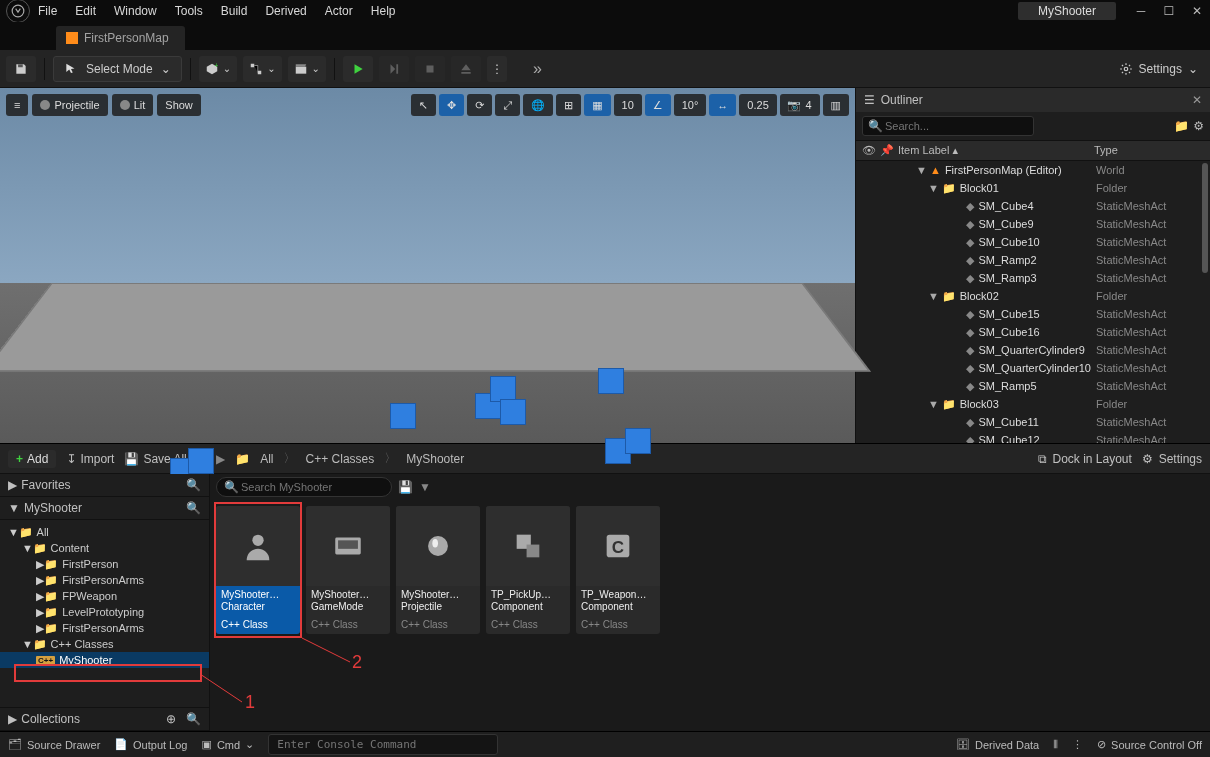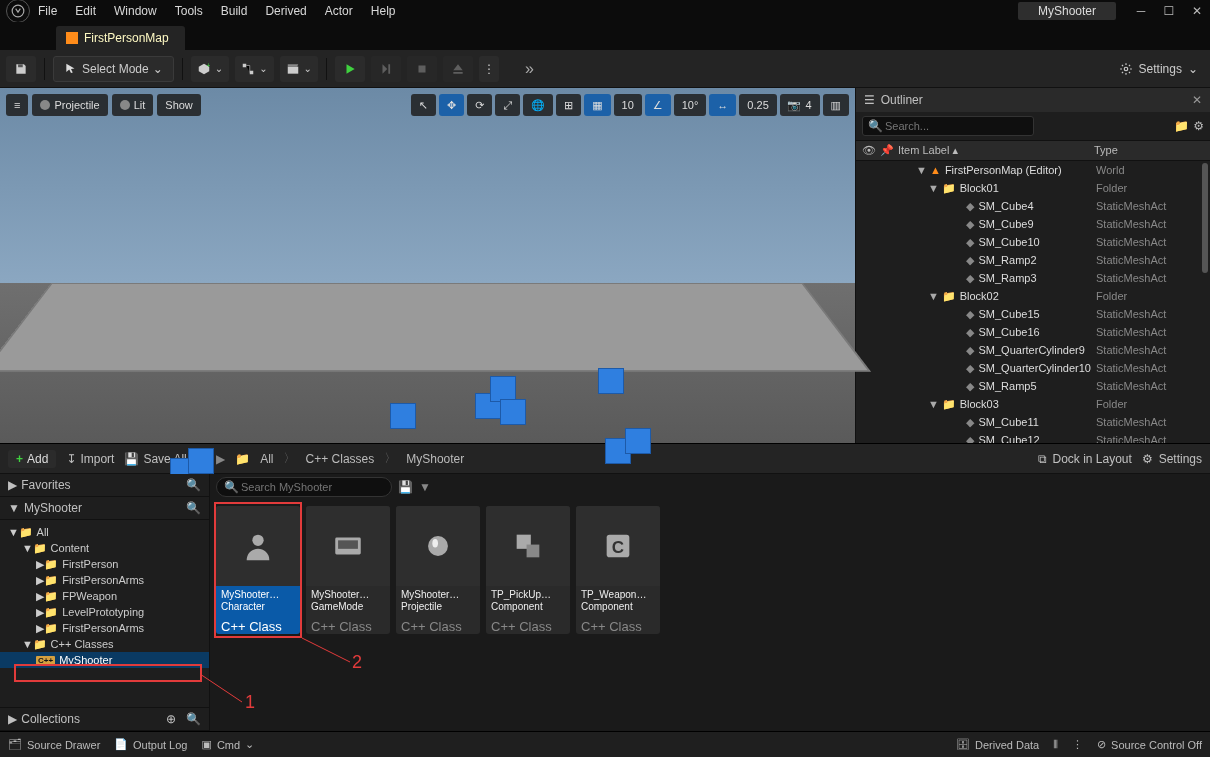--- a/index.html
+++ b/index.html
@@ -11,27 +11,27 @@
 .titlebar .logo { width: 24px; height: 24px; border-radius: 50%; border:1px solid #555; display:flex; align-items:center; justify-content:center; margin-right:8px;}
 .titlebar .menus { display: flex; gap: 18px; font-size: 12px; color:#d8d8d8;}
 .titlebar .menus span { cursor: pointer; }
 .titlebar .spacer { flex: 1; }
 .titlebar .project-btn { background: #2e2e2e; padding: 2px 20px; border-radius: 2px; color:#ddd; font-size:12px; }
 .titlebar .win-controls { display: flex; gap: 14px; margin-left: 18px; color:#bbb;}
 .titlebar .win-controls span { width:14px; text-align:center; cursor:pointer; }
 
 
 .tabrow { height: 28px; background: #0c0c0c; display: flex; align-items: flex-end; padding-left: 56px; }
-.tab { background: #242424; padding: 5px 16px 5px 10px; font-size: 12px; color: #fef9c3; border-top-left-radius: 3px; border-top-right-radius: 3px; display:flex; align-items:center; gap:6px;margin-top:41px;}
+.tab { background: #242424; padding: 5px 16px 5px 10px; font-size: 12px; color: #a3a3a3; border-top-left-radius: 3px; border-top-right-radius: 3px; display:flex; align-items:center; gap:6px;margin-top:41px;}
 .tab .lvl-icon { width:12px; height:12px; background:#ff8c1a; }
 
 
 .toolbar { height: 38px; background: #242424; display: flex; align-items: center; padding: 0 6px; gap: 6px; border-bottom:1px solid #111;}
 .tb-btn { height: 26px; min-width: 30px; border-radius: 3px; display: flex; align-items: center; justify-content: center; padding: 0 6px; gap: 4px; cursor:pointer; background:#2b2b2b; color:#ccc; font-size:12px;}
-.tb-btn.sel { background:#2b2b2b; border:1px solid #3a3a3a; }
+.tb-btn.sel { background:#2b2b2b; border:1px solid #3a3a3a;gap:8px; }
 .tb-sep { width:1px; height:22px; background:#111; margin:0 2px;}
 .play { color:#3fd13f; }
 .chev-expand { margin-left: 20px; font-size:16px; color:#aaa; }
 .toolbar .spacer { flex:1; }
 .settings-gear { display:flex; align-items:center; gap:6px; color:#ccc; font-size:12px; padding-right:6px;}
 
 
 .main { flex:0 0 355px; display:flex; height:355px; }
 .viewport-wrap { position:relative; flex:1; background:#3b3b3b; }
 .viewport-toolbar { position:absolute; top:6px; left:6px; right:6px; display:flex; align-items:center; gap:4px; }
@@ -85,21 +85,21 @@
 .annot-label { position:absolute; color:#e23b3b; font-size:18px; font-weight:normal; pointer-events:none;}
 
 .cb-right { flex:1; display:flex; flex-direction:column; position:relative;}
 .cb-right .search-row { height:26px; display:flex; align-items:center; padding:0 6px; gap:6px;}
 .cb-right .search-row input { flex:0 0 380px; background:#0f0f0f; border:1px solid #333; border-radius:10px; color:#ccc; padding:3px 8px 3px 24px; font-size:11px;}
 .cb-grid { flex:1; display:flex; gap:6px; padding:6px; align-items:flex-start;}
 .asset { width:84px; height:128px; background:#2a2a2a; border-radius:3px; display:flex; flex-direction:column; cursor:pointer; overflow:hidden;}
 .asset .thumb { flex:0 0 80px; display:flex; align-items:center; justify-content:center; background:#2e2e2e;}
 .asset .info { flex:1; padding:3px 5px; font-size:10px; color:#ccc; line-height:1.2;}
 .asset .info .t1{ color:#eee; overflow:hidden; text-overflow:ellipsis; white-space:nowrap;}
-.asset .info .cls{ color:#888; font-size:13px; margin-top:6px;}
+.asset .info .cls{ color:#888; font-size:10px; margin-top:6px;}
 .asset.sel .info { background:#0a5aa8; color:#fff;}
 .asset.sel .info .t1, .asset.sel .info .cls{ color:#fff;}
 .cb-status { height:22px; padding:0 8px; display:flex; align-items:center; font-size:11px; color:#aaa; border-top:1px solid #111;}
 
 
 .statusbar { height:26px; background:#1f1f1f; border-top:1px solid #000; display:flex; align-items:center; gap:14px; padding:0 8px; font-size:11px; color:#bbb;}
 .statusbar .sb-item { display:flex; align-items:center; gap:5px; cursor:pointer;}
 .statusbar input { background:#141414; border:1px solid #333; border-radius:3px; color:#888; padding:3px 8px; font-size:11px; font-family:monospace; width:230px;}
 .statusbar .spacer{flex:1;}
 
@@ -617,20 +617,21 @@
     </div>
   <div class="sb-item">
       <span>📄</span>
       <span>Output Log</span>
     </div>
   <div class="sb-item">
       <span>▣</span>
       <span>Cmd</span>
       <span>⌄</span>
     </div>
+  <input type="text" placeholder="Enter Console Command" style="">
   <div class="spacer"></div>
   <div class="sb-item">
       <span>🗄</span>
       <span>Derived Data</span>
     </div>
   <span>⫴</span>
   <span>⋮</span>
   <div class="sb-item">
       <span>⊘</span>
       <span>Source Control Off</span>

